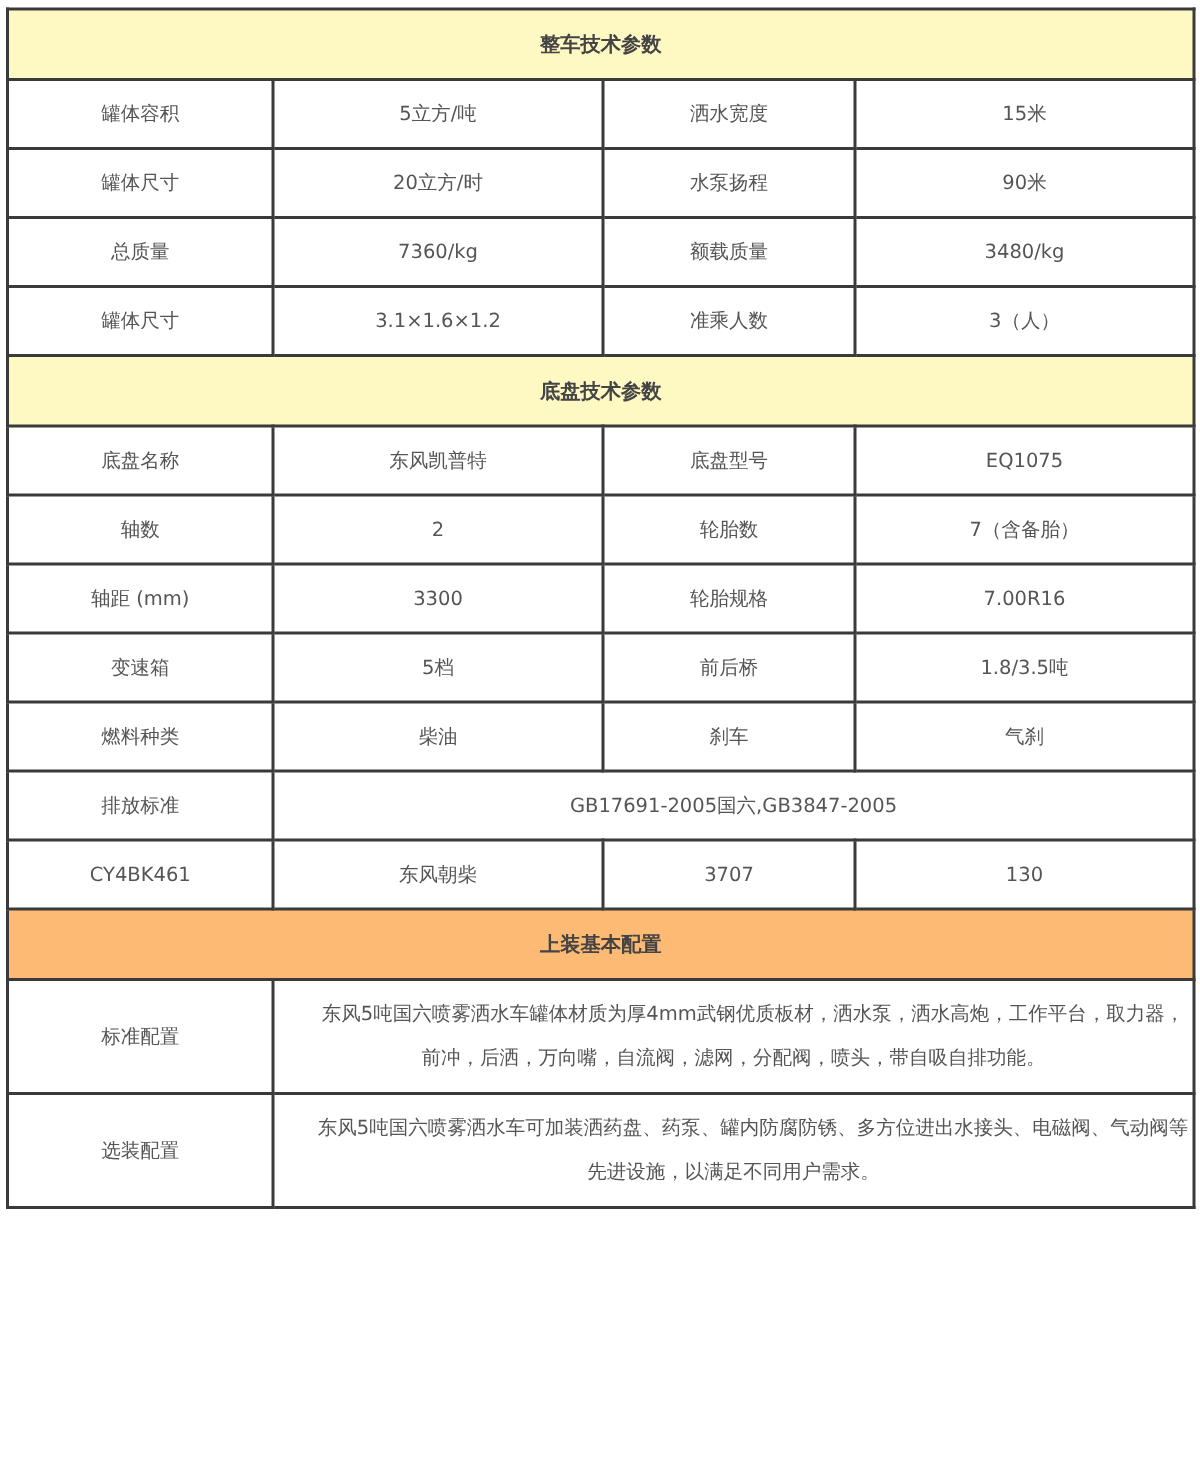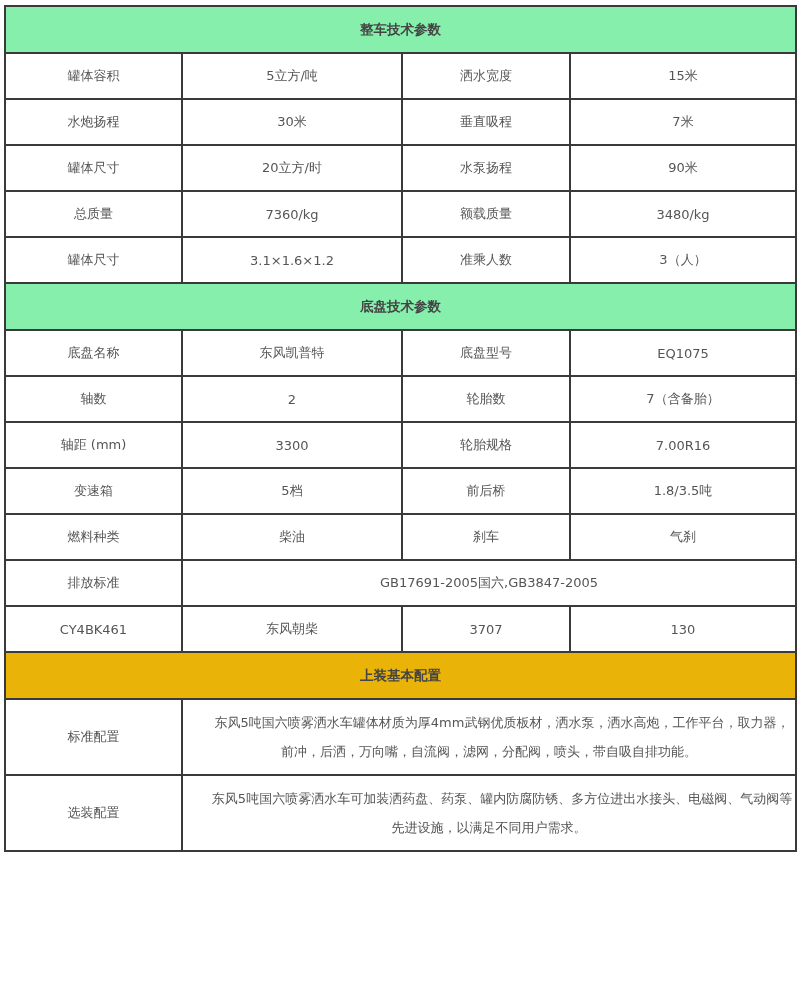--- a/index.html
+++ b/index.html
@@ -12,22 +12,22 @@
   }
   table.spec td {
     border: 2px solid #3a3a3a;
     text-align: center; vertical-align: middle;
     padding: 0; height: 44px; color: #555555;
   }
   col.c1 { width: 177px; }
   col.c2 { width: 220px; }
   col.c3 { width: 168px; }
   col.c4 { width: 226px; }
-  tr.section td { background: #86efac; font-weight: bold; color: #444444; height: 45px; font-size: 13.5px; }
-  tr.section.dark td { background: #eab308; }
+  tr.section td { background: #fef9c3; font-weight: bold; color: #444444; height: 45px; font-size: 13.5px; }
+  tr.section.dark td { background: #fdba74; }
   tr.gray td { background: #dcdcdc; }
   td.para { text-align: left; padding: 10px 14px 8px 8px; line-height: 29px; height: auto; margin-top: 36px; }
   td.para .indent { display: inline-block; width: 26px; }
   tr.tall td { height: 74px; }
 </style>
 </head>
 <body>
 
 <table class="spec">
   <colgroup>
@@ -38,26 +38,20 @@
     </colgroup>
   <tbody>
     <tr class="section">
       <td colspan="4">整车技术参数</td>
     </tr>
     <tr>
       <td>罐体容积</td>
       <td>5立方/吨</td>
       <td>洒水宽度</td>
       <td>15米</td>
-    </tr>
-    <tr>
-      <td>水炮扬程</td>
-      <td>30米</td>
-      <td>垂直吸程</td>
-      <td>7米</td>
     </tr>
     <tr>
       <td>罐体尺寸</td>
       <td>20立方/时</td>
       <td>水泵扬程</td>
       <td>90米</td>
     </tr>
     <tr>
       <td>总质量</td>
       <td>7360/kg</td>

